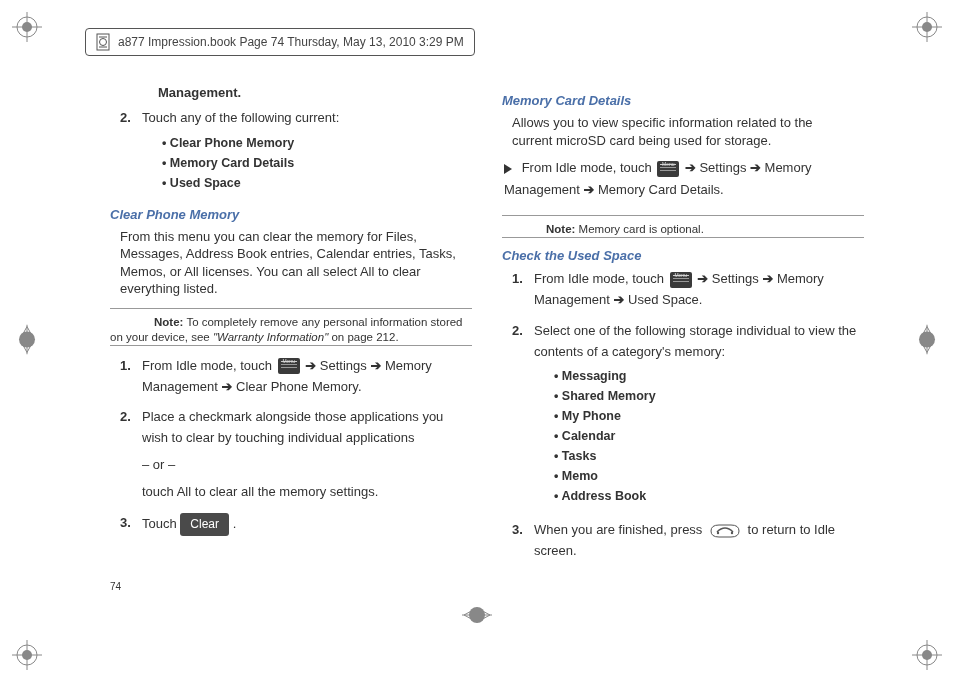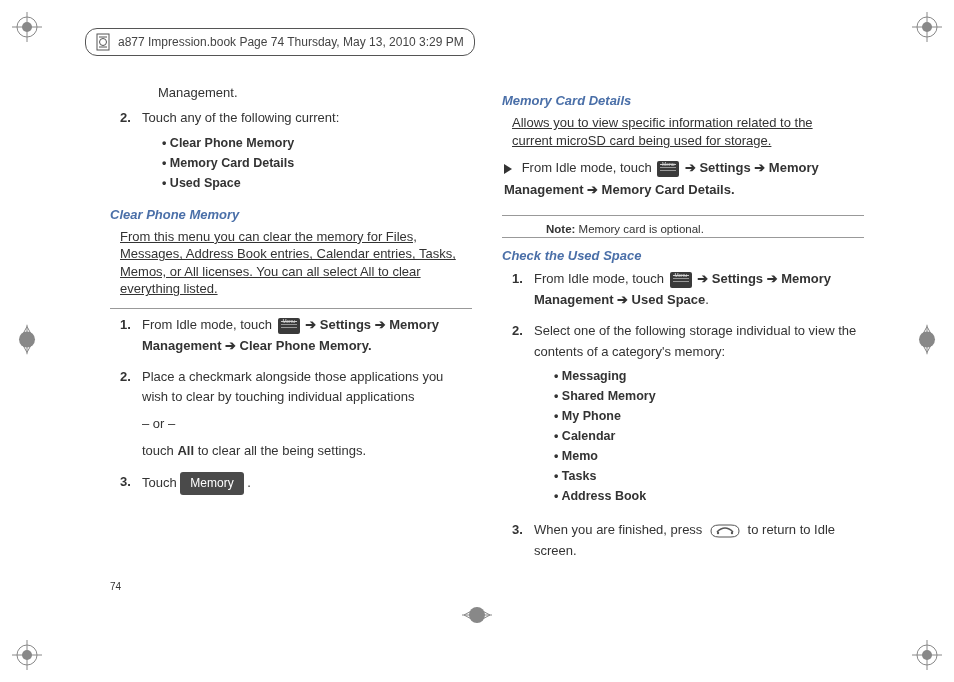--- a/index.html
+++ b/index.html
@@ -25,21 +25,21 @@
     .crop-br { bottom: 12px; right: 12px; }
     .side-mark-l { position: absolute; left: 12px; top: 50%; transform: translateY(-50%); }
     .side-mark-r { position: absolute; right: 12px; top: 50%; transform: translateY(-50%); }
     .side-mark-t { position: absolute; top: 600px; left: 50%; transform: translateX(-50%); }
     .side-mark svg { width: 30px; height: 30px; }
     .header-box {
       position: absolute;
       top: 28px;
       left: 85px;
       border: 1px solid #555;
-      border-radius: 12px;
+      border-radius: 4px;
       padding: 4px 10px;
       display: flex;
       align-items: center;
       gap: 8px;
       font-size: 12px;
       color: #444;
     }
     .header-icon svg { width: 14px; height: 18px; display: block; }
     .page {
       position: absolute;
@@ -56,21 +56,20 @@
     .section-title {
       font-weight: bold;
       font-style: italic;
       color: #4a6fa8;
       font-size: 13px;
       margin: 8px 0 6px 0;
     }
     .body-text {
       margin: 5px 10px 8px 10px;
       line-height: 1.35;
-      text-decoration: underline;
     }
     .note-rule-top { border-top: 1px solid #999; margin-top: 10px; }
     .note-rule-bot { border-bottom: 1px solid #999; margin-bottom: 10px; padding-bottom: 6px; }
     .note {
       font-size: 11.5px;
       padding: 6px 0 0 0;
       line-height: 1.3;
     }
     .note b { font-weight: bold; padding-left: 44px; }
     .note i { font-style: italic; }
@@ -99,21 +98,21 @@
     }
     ul.bullets li {
       font-weight: bold;
       font-size: 12.5px;
       line-height: 1.6;
     }
     ul.bullets li::before {
       content: "• ";
     }
     .management-top {
-      font-weight: normal;
+      font-weight: bold;
       margin-left: 48px;
       margin-bottom: 8px;
     }
     .menu-icon {
       display: inline-block;
       width: 22px;
       height: 16px;
       background: #3a3a3a;
       vertical-align: middle;
       position: relative;
@@ -130,21 +129,21 @@
     }
     .menu-icon .menu-label {
       position: absolute;
       top: -1px;
       left: 0; right: 0;
       text-align: center;
       font-size: 5px;
       color: #ddd;
     }
     .arrow { font-weight: bold; }
-    b { font-weight: bold; }
+    b { font-weight: normal; }
     .clear-btn {
       display: inline-block;
       background: #4a4a4a;
       color: #fff;
       padding: 2px 10px;
       border-radius: 3px;
       font-size: 12px;
       vertical-align: middle;
     }
     .tri-bullet {
@@ -255,45 +254,48 @@
             <li>Used Space</li>
           </ul>
         </div>
       </li>
     </ol>
 
     <div class="section-title">Clear Phone Memory</div>
     <div class="body-text">From this menu you can clear the memory for Files, Messages, Address Book entries, Calendar entries, Tasks, Memos, or All licenses. You can all select All to clear everything listed.</div>
 
     <div class="note-rule-top"></div>
+    <div class="note note-rule-bot">
+      <b>Note:</b><span> To completely remove any personal information stored on your device, see </span><i>"Warranty Information"</i><span> on page 212.</span>
+    </div>
 
     <ol class="steps">
       <li>
         <span class="num">1.</span>
         <div class="content">
           <span>From Idle mode, touch </span>
           <span class="menu-icon"><span class="menu-label">Menu</span></span>
           <b class="arrow">➔</b><b> Settings  </b>
           <b class="arrow">➔</b><b> Memory Management </b>
           <b class="arrow">➔</b><b> Clear Phone Memory.</b>
         </div>
       </li>
       <li>
         <span class="num">2.</span>
         <div class="content">
           <div>Place a checkmark alongside those applications you wish to clear by touching individual applications</div>
           <div class="step-sub">– or –</div>
-          <div class="step-sub"><span>touch </span><b>All</b><span> to clear all the being settings.</span></div>
+          <div class="step-sub"><span>touch </span><b>All</b><span> to clear all the memory settings.</span></div>
         </div>
       </li>
       <li>
         <span class="num">3.</span>
         <div class="content">
           <span>Touch </span>
-          <span class="clear-btn">Memory</span>
+          <span class="clear-btn">Clear</span>
           <span> .</span>
         </div>
       </li>
     </ol>
   </div>
 
   <div class="col">
     <div class="section-title">Memory Card Details</div>
     <div class="body-text">Allows you to view specific information related to the current microSD card being used for storage.</div>
 
@@ -326,22 +328,22 @@
       </li>
       <li>
         <span class="num">2.</span>
         <div class="content">
           <span>Select one of the following storage individual to view the contents of a category's memory:</span>
           <ul class="bullets">
             <li>Messaging</li>
             <li>Shared Memory</li>
             <li>My Phone</li>
             <li>Calendar</li>
+            <li>Tasks</li>
             <li>Memo</li>
-            <li>Tasks</li>
             <li>Address Book</li>
           </ul>
         </div>
       </li>
       <li>
         <span class="num">3.</span>
         <div class="content">
           <span>When you are finished, press </span>
           <span class="end-key">
             <svg viewBox="0 0 32 16">

